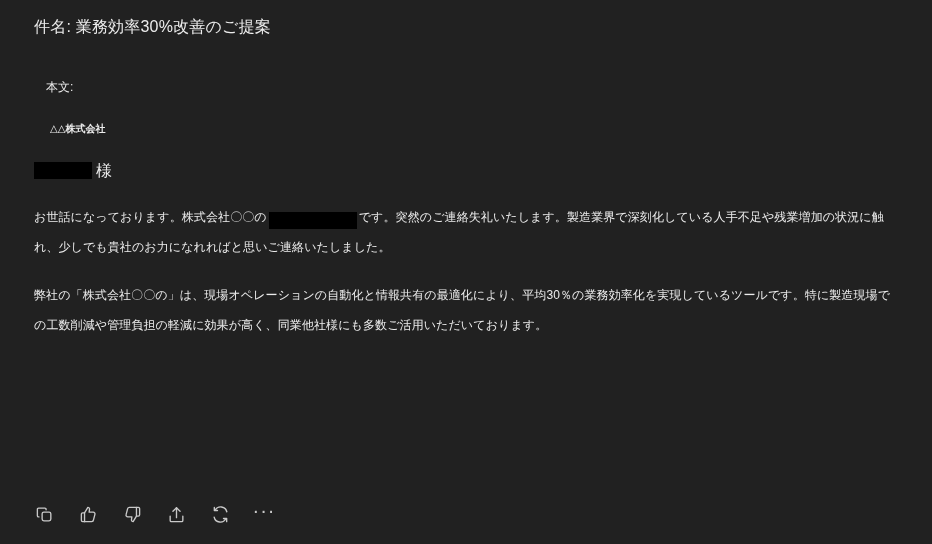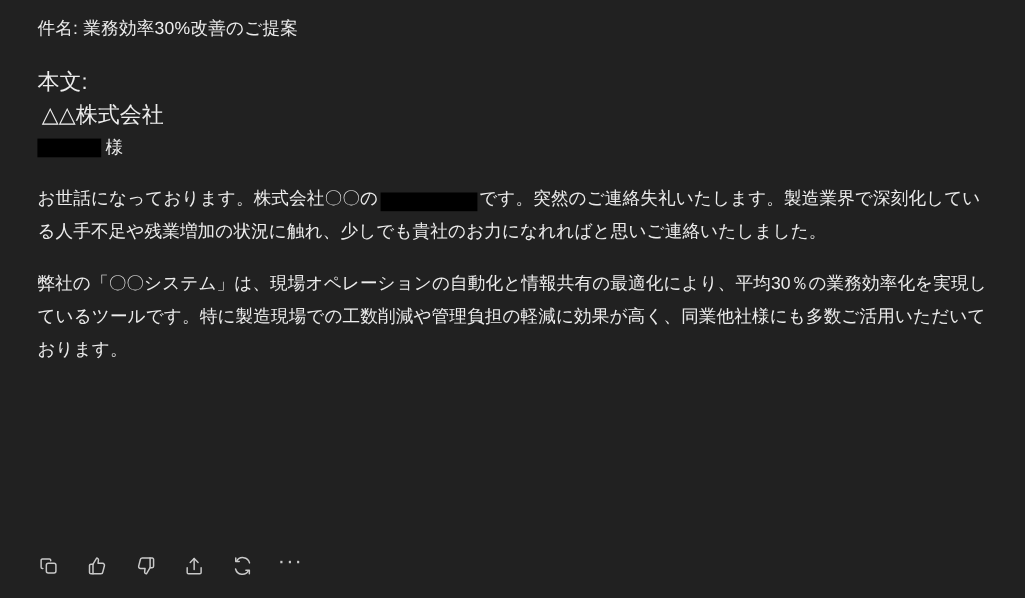--- a/index.html
+++ b/index.html
@@ -23,28 +23,29 @@
     background: #212121;
   }
   .line-subject {
     font-size: 16px;
     line-height: 26px;
     margin: 4px 0 0 0;
     letter-spacing: 0.2px;
   }
   .spacer-lg { height: 22px; }
   .line-body-label {
-    font-size: 20px;
+    font-size: 12px;
     line-height: 26px;
-    margin: 0;
+    margin: 12px;
   }
   .line-company {
-    font-size: 20px;
+    font-size: 10px;
     line-height: 26px;
-    margin: 4px;
+    margin: 16px;
+    font-weight: bold;
   }
   .line-honorific {
     font-size: 16px;
     line-height: 26px;
     margin: 0;
     display: flex;
     align-items: center;
   }
   .redact {
     display: inline-block;
@@ -58,21 +59,21 @@
     position: relative;
     top: -1px;
   }
   .redact-inline {
     width: 88px;
     margin: 0 2px;
     position: relative;
     top: 3px;
   }
   p.para {
-    font-size: 16px;
+    font-size: 12px;
     line-height: 30px;
     margin: 18px 0 0 0;
     letter-spacing: 0.1px;
     max-width: 866px;
   }
   p.para:first-of-type { margin-top: 18px; }
   .actions {
     position: absolute;
     left: 32px;
     bottom: 18px;
@@ -112,21 +113,21 @@
   <div class="line-company">△△株式会社</div>
   <div class="line-honorific">
     <span class="redact redact-name"></span>
     <span>様</span>
   </div>
 
   <p class="para">
     <span>お世話になっております。株式会社〇〇の</span><span class="redact redact-inline"></span><span>です。突然のご連絡失礼いたします。製造業界で深刻化している人手不足や残業増加の状況に触れ、少しでも貴社のお力になれればと思いご連絡いたしました。</span>
   </p>
 
-  <p class="para">弊社の「〇〇システム」は、現場オペレーションの自動化と情報共有の最適化により、平均30％の業務効率化を実現しているツールです。特に製造現場での工数削減や管理負担の軽減に効果が高く、同業他社様にも多数ご活用いただいております。</p>
+  <p class="para">弊社の「株式会社〇〇の」は、現場オペレーションの自動化と情報共有の最適化により、平均30％の業務効率化を実現しているツールです。特に製造現場での工数削減や管理負担の軽減に効果が高く、同業他社様にも多数ご活用いただいております。</p>
 
 
 
   <div class="actions">
 
     <div class="act">
       <svg width="19" height="19" viewBox="0 0 24 24" fill="none" stroke="#c9c9c9" stroke-width="1.7" stroke-linecap="round" stroke-linejoin="round">
         <rect x="9" y="9" width="11" height="11" rx="2.2"></rect>
         <path d="M5 15H4.5A1.5 1.5 0 0 1 3 13.5V5.5A1.5 1.5 0 0 1 4.5 4h8A1.5 1.5 0 0 1 14 5.5V6"></path>
       </svg>

